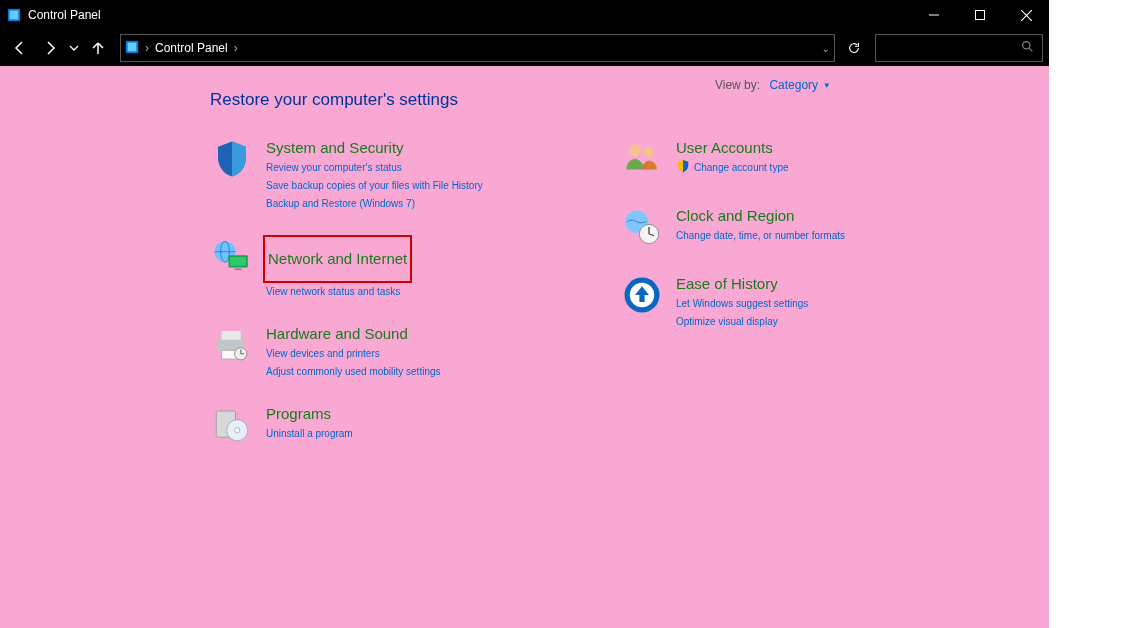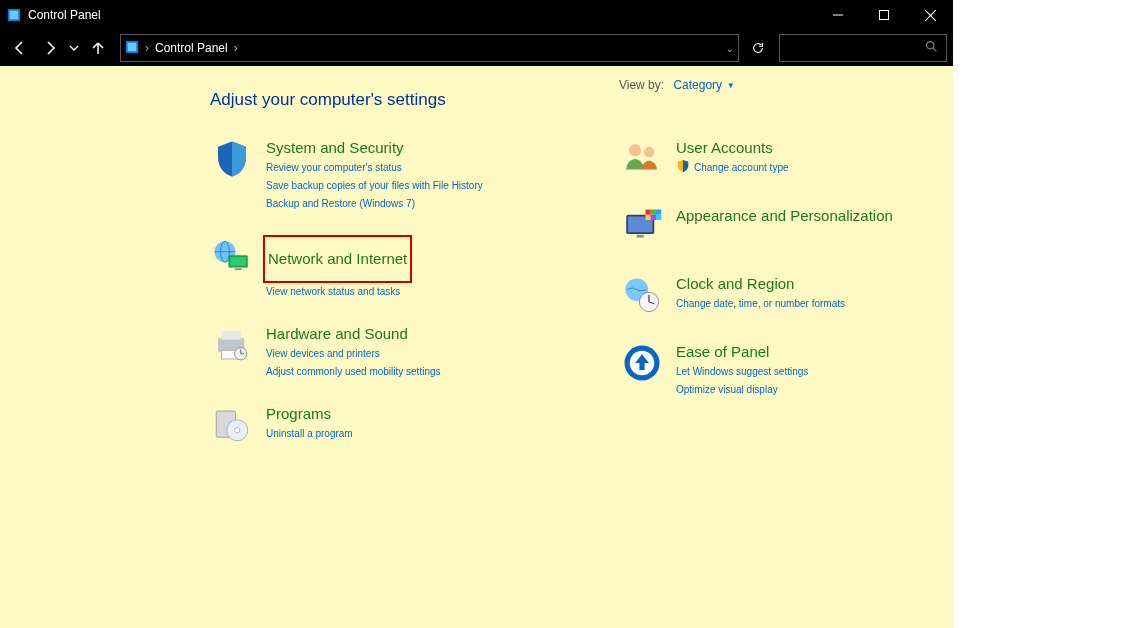--- a/index.html
+++ b/index.html
@@ -1,16 +1,16 @@
 <!DOCTYPE html>
 <html><head>
 <meta charset="utf-8">
 <style>
   html,body{margin:0;padding:0;font-family:"Segoe UI",Arial,sans-serif;font-size:12px;background:#fff;color:#000;}
-  .window{width:953px;height:628px;background:#fef9c3;position:relative;overflow:hidden;border:0;}
+  .window{width:1049px;height:628px;background:#f9a8d4;position:relative;overflow:hidden;border:0;}
   
   .titlebar{height:30px;background:#000;color:#fff;display:flex;align-items:center;padding:0 0 0 6px;}
   .titlebar .cp-icon{width:16px;height:16px;display:inline-flex;align-items:center;justify-content:center;margin-right:6px}
   .titlebar .title{font-size:12px;color:#fff;}
   .titlebar .spacer{flex:1}
   .winbtn{width:46px;height:30px;display:flex;align-items:center;justify-content:center;color:#fff}
   .winbtn svg{stroke:#fff}
   
   .navbar{height:36px;background:#000;display:flex;align-items:center;padding:0 6px;gap:2px}
   .navbtn{width:28px;height:28px;display:flex;align-items:center;justify-content:center;color:#fff}
@@ -115,21 +115,21 @@
       <span>
         <svg width="13" height="13" viewBox="0 0 16 16">
             <circle cx="6.5" cy="6.5" r="4.5" stroke="#888" fill="none" stroke-width="1.4"></circle>
             <line x1="10" y1="10" x2="14" y2="14" stroke="#888" stroke-width="1.4"></line>
           </svg>
       </span>
     </div>
   </div>
 
   <div class="content">
-    <div class="heading">Adjust your computer's settings</div>
+    <div class="heading">Restore your computer's settings</div>
     <div class="viewby">
       <span class="label">View by:</span>
       <span class="val">Category</span>
       <span class="arrow">▾</span>
     </div>
 
     <div class="cols">
 
       <div class="col">
 
@@ -215,38 +215,20 @@
               <span class="shield-mini">
                 <svg width="14" height="14" viewBox="0 0 16 16">
                     <path d="M8 1l6 2v4c0 4-3 7-6 8-3-1-6-4-6-8V3z" fill="#ffb400"></path>
                     <path d="M8 1l6 2v4c0 4-3 7-6 8V1z" fill="#0a66c2"></path>
                   </svg>
               </span><span>Change account type</span>
             </a>
           </div>
         </div>
 
-        <div class="cat">
-          <div class="icon">
-            <svg width="42" height="42" viewBox="0 0 48 48">
-              <rect x="6" y="10" width="32" height="22" rx="2" fill="#3b3b66"></rect>
-                <rect x="8" y="12" width="28" height="18" fill="#5a8bd6"></rect>
-                <rect x="18" y="33" width="8" height="3" fill="#888"></rect>
-              <rect x="28" y="4" width="6" height="6" fill="#e33"></rect>
-                <rect x="34" y="4" width="6" height="6" fill="#3c3"></rect>
-                <rect x="40" y="4" width="6" height="6" fill="#39f"></rect>
-                <rect x="28" y="10" width="6" height="6" fill="#fc3"></rect>
-                <rect x="34" y="10" width="6" height="6" fill="#c3f"></rect>
-                <rect x="40" y="10" width="6" height="6" fill="#3cf"></rect>
-            </svg>
-          </div>
-          <div class="body">
-            <a class="title">Appearance and Personalization</a>
-          </div>
-        </div>
 
         <div class="cat">
           <div class="icon">
             <svg width="42" height="42" viewBox="0 0 48 48">
               <circle cx="18" cy="18" r="13" fill="#7fc6ff"></circle>
                 <path d="M7 18c4-3 8-2 11 0 3 2 7 1 11 0" stroke="#2a7abf" fill="none"></path>
               <circle cx="32" cy="32" r="11" fill="#f4f4f4" stroke="#888"></circle>
                 <line x1="32" y1="32" x2="32" y2="24" stroke="#444" stroke-width="1.5"></line>
                 <line x1="32" y1="32" x2="38" y2="34" stroke="#444" stroke-width="1.5"></line>
             </svg>
@@ -259,21 +241,21 @@
 
         <div class="cat">
           <div class="icon">
             <svg width="42" height="42" viewBox="0 0 48 48">
               <circle cx="24" cy="24" r="20" fill="#0a66c2"></circle>
                 <circle cx="24" cy="24" r="14" fill="#fff"></circle>
               <path d="M24 14l-8 10h5v8h6v-8h5z" fill="#0a66c2"></path>
             </svg>
           </div>
           <div class="body">
-            <a class="title">Ease of Panel</a>
+            <a class="title">Ease of History</a>
             <a class="link">Let Windows suggest settings</a>
             <a class="link">Optimize visual display</a>
           </div>
         </div>
       </div>
     </div>
   </div>
 </div>
 
 </body></html>

